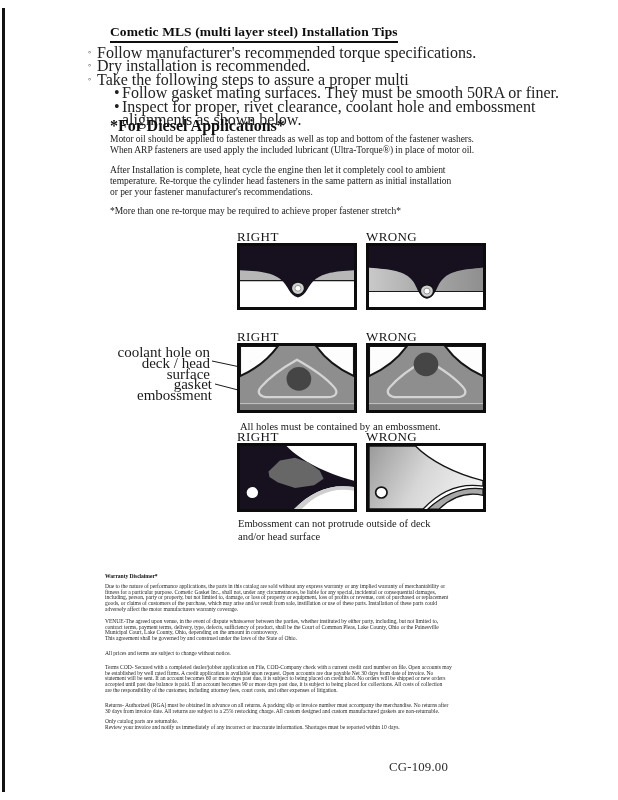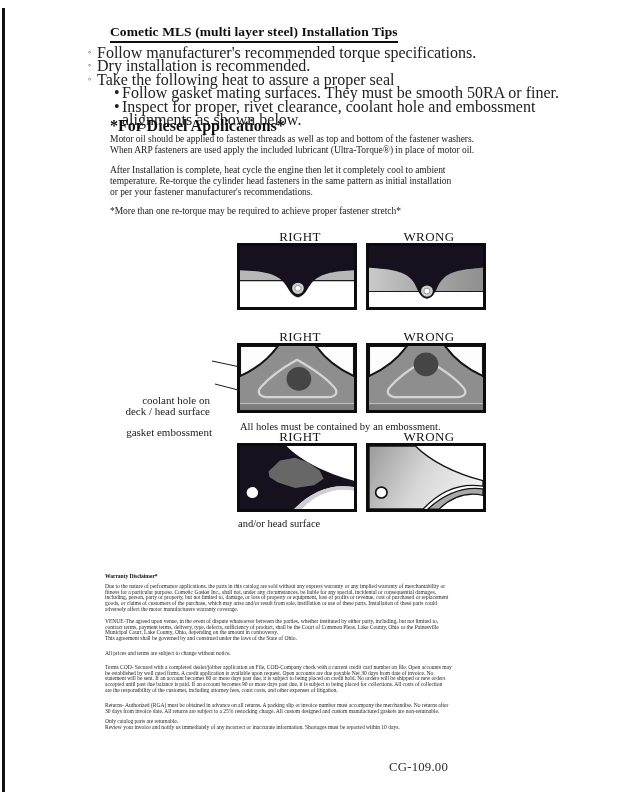--- a/index.html
+++ b/index.html
@@ -12,25 +12,25 @@
   .bullets{left:88px;top:46px;width:500px;font-size:16px;line-height:13.4px;color:#222;}
   .b-row{display:flex;}
   .b-row::before{content:"\25E6";width:9px;flex:0 0 9px;font-size:9px;}
   .s-row{display:flex;margin-left:26px;}
   .s-row::before{content:"\2022";width:8px;flex:0 0 8px;}
   .diesel-h{left:110px;top:117px;font-size:16px;font-weight:bold;color:#101010;}
   .para{font-size:9.5px;line-height:11.2px;color:#222;letter-spacing:-0.05px;}
   .p1{left:110px;top:134px;}
   .p2{left:110px;top:165px;}
   .p3{left:110px;top:206px;}
-  .rw-label{width:126px;text-align:center;font-size:13px;letter-spacing:0.4px;color:#141414;}
+  .rw-label{width:126px;font-size:13px;letter-spacing:0.4px;color:#141414;}
   .panel{width:120px;border:3px solid #0c0c0c;box-sizing:border-box;background:#fff;}
   .panel svg{display:block;}
   .cap{font-size:10.5px;color:#161616;line-height:13px;}
-  .side-label{font-size:11px;color:#1a1a1a;text-align:right;line-height:10.8px;margin-top:48px;}
+  .side-label{font-size:15px;color:#1a1a1a;text-align:right;line-height:10.8px;}
   .warranty{left:105px;top:574px;width:415px;font-size:5.6px;line-height:5.8px;
             color:#2a2a2a;letter-spacing:-0.05px;}
   .warranty .w-h{font-weight:bold;margin-bottom:4px;color:#111;}
   .w-para{margin:0 0 6px 0;}
   .footer{left:389px;top:760px;font-size:12.8px;color:#2b2b2b;letter-spacing:0.2px;}
 </style>
 </head>
 <body>
 
 <div class="page">
@@ -40,21 +40,21 @@
   <div class="abs title">Cometic MLS (multi layer steel) Installation Tips</div>
 
   <div class="abs bullets">
     <div class="b-row">
         <span>Follow manufacturer's recommended torque specifications.</span>
       </div>
     <div class="b-row">
         <span>Dry installation is recommended.</span>
       </div>
     <div class="b-row">
-        <span>Take the following heat to assure a proper seal</span>
+        <span>Take the following steps to assure a proper multi</span>
       </div>
     <div class="s-row">
         <span>Follow gasket mating surfaces.  They must be smooth 50RA or finer.</span>
       </div>
     <div class="s-row">
         <span>Inspect for proper, rivet clearance, coolant hole and embossment alignments as shown below.</span>
       </div>
   </div>
 
   <div class="abs diesel-h">*For Diesel Applications*</div>
@@ -159,20 +159,21 @@
             <stop offset="1" stop-color="#efefef"></stop>
       </linearGradient>
         </defs>
       <rect x="0" y="0" width="120" height="69" fill="#ffffff"></rect>
       <path d="M0,0 H49 C64,16 90,30 120,38 V44 C96,40 76,48 57,69 H0 Z" fill="url(#g3)" stroke="#141414" stroke-width="1.5"></path>
       <path d="M62,69 C80,52 98,44 120,47 V54 C102,50 86,57 74,69 Z" fill="#a8a8a8" stroke="#141414" stroke-width="1.3"></path>
       <circle cx="13" cy="51" r="6" fill="#ffffff" stroke="#141414" stroke-width="1.8"></circle>
     </svg>
   </div>
   <div class="abs cap" style="left:238px;top:517px">
+      <div>Embossment can not protrude outside of deck</div>
       <div>and/or head surface</div>
     </div>
 
   <div class="abs warranty">
     <div class="w-h">Warranty Disclaimer*</div>
     <div class="w-para">
         <div>Due to the nature of performance applications, the parts in this catalog are sold without any express warranty or any implied warranty of merchantability or</div>
         <div>fitness for a particular purpose.  Cometic Gasket Inc., shall not, under any circumstances, be liable for any special, incidental or consequential damages,</div>
         <div>including, person, party or property, but not limited to, damage, or loss of property or equipment, loss of profits or revenue, cost of purchased or replacement</div>
         <div>goods, or claims of customers of the purchase, which may arise and/or result from sale, instillation or use of these parts.  Installation of these parts could</div>

